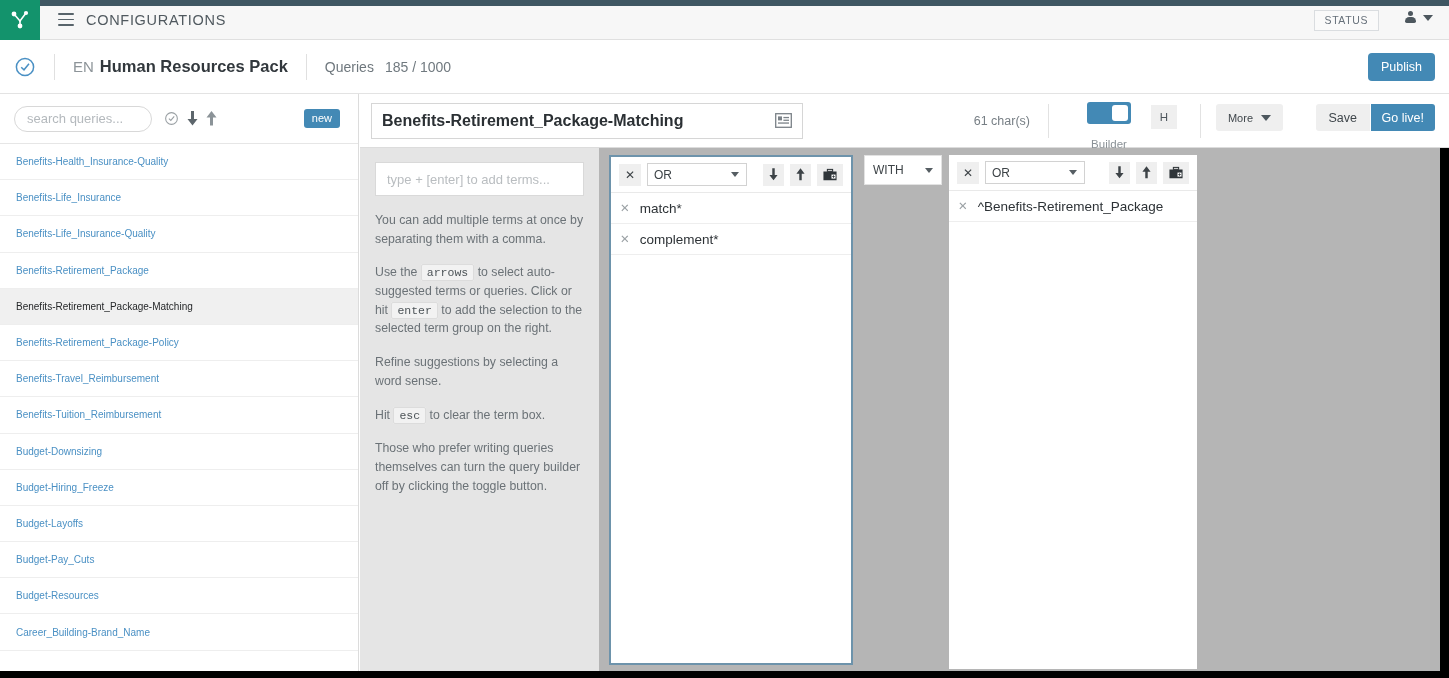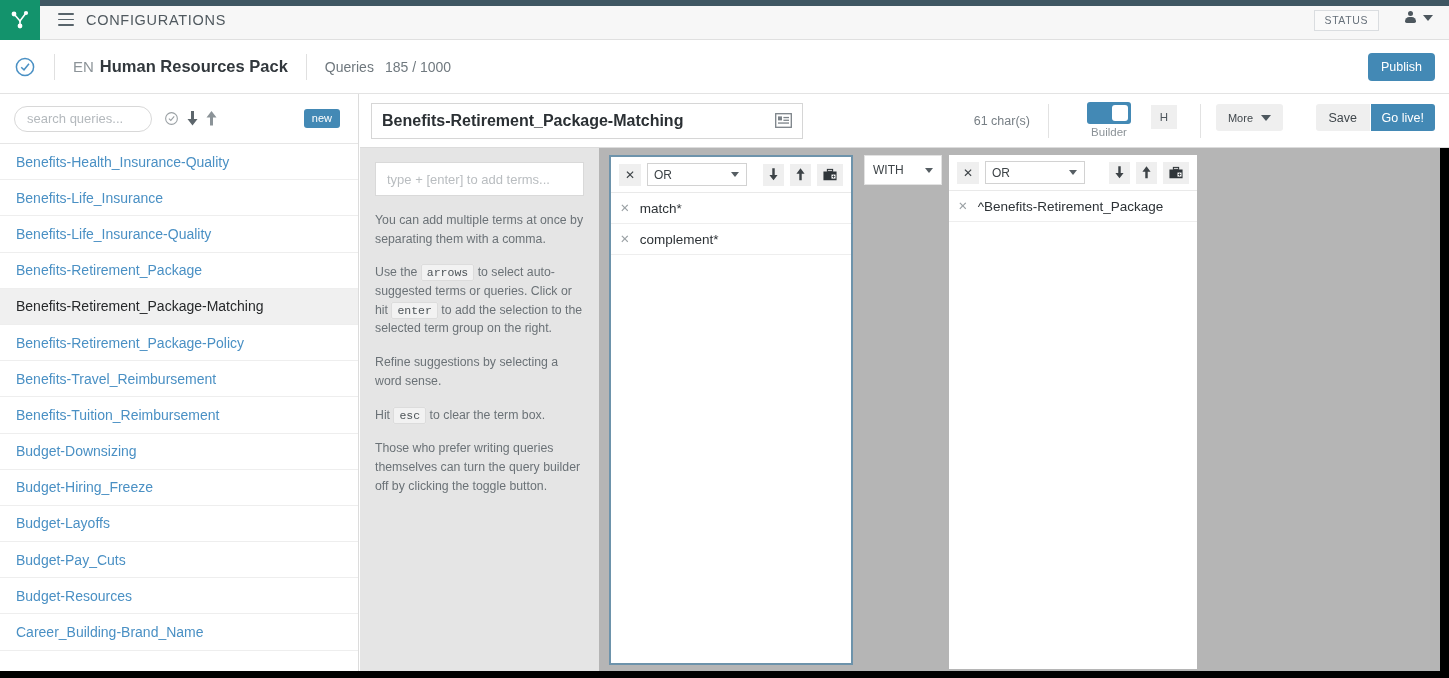--- a/index.html
+++ b/index.html
@@ -98,21 +98,21 @@
   .search-input::placeholder { color: #b4b9bd; }
   .side-icons { display: flex; align-items: center; gap: 8px; margin-left: 12px; }
   .new-badge {
     position: absolute; right: 18px; top: 15px;
     background: #4389b5; color: #fff; font-size: 11px;
     padding: 3px 8px 4px; border-radius: 3px; margin-left: 44px;
   }
   .qlist { overflow: hidden; }
   .qitem {
     height: 36.2px; display: flex; align-items: center; padding-left: 16px;
-    font-size: 14px; color: #4a90c4; border-bottom: 1px solid #eeeeee;
+    font-size: 10px; color: #4a90c4; border-bottom: 1px solid #eeeeee;
     cursor: pointer; white-space: nowrap;
   }
   .qitem.selected { background: #f0f0f0; color: #26282a; }
 
   
   .editor-head {
     position: absolute; left: 360px; top: 94px; width: 1089px; height: 54px;
     background: #fff; border-bottom: 1px solid #dcdcdc; display: flex; align-items: center;
   }
   .title-box {
@@ -128,21 +128,21 @@
     display: flex; flex-direction: column; align-items: center;
   }
   .toggle {
     width: 44px; height: 22px; border-radius: 3px; background: #4389b5;
     position: relative; cursor: pointer;
   }
   .toggle .knob {
     position: absolute; right: 3px; top: 3px; width: 16px; height: 16px;
     background: #fff; border-radius: 3px;
   }
-  .toggle-label { font-size: 11.5px; color: #8b9297; margin-top: 2px; }
+  .toggle-label { font-size: 11.5px; color: #8b9297; margin-top: 14px; }
   .h-btn {
     position: absolute; right: 272px; top: 11px;
     width: 26px; height: 24px; background: #efefef; border: none;
     font-size: 11.5px; color: #4e565c; font-family: inherit; cursor: pointer;
   }
   .more-btn {
     position: absolute; right: 166px; top: 10px; height: 27px;
     background: #efefef; border: none; border-radius: 3px;
     font-size: 11px; color: #40474c; padding: 0 12px; font-family: inherit;
     display: flex; align-items: center; gap: 8px; cursor: pointer;

